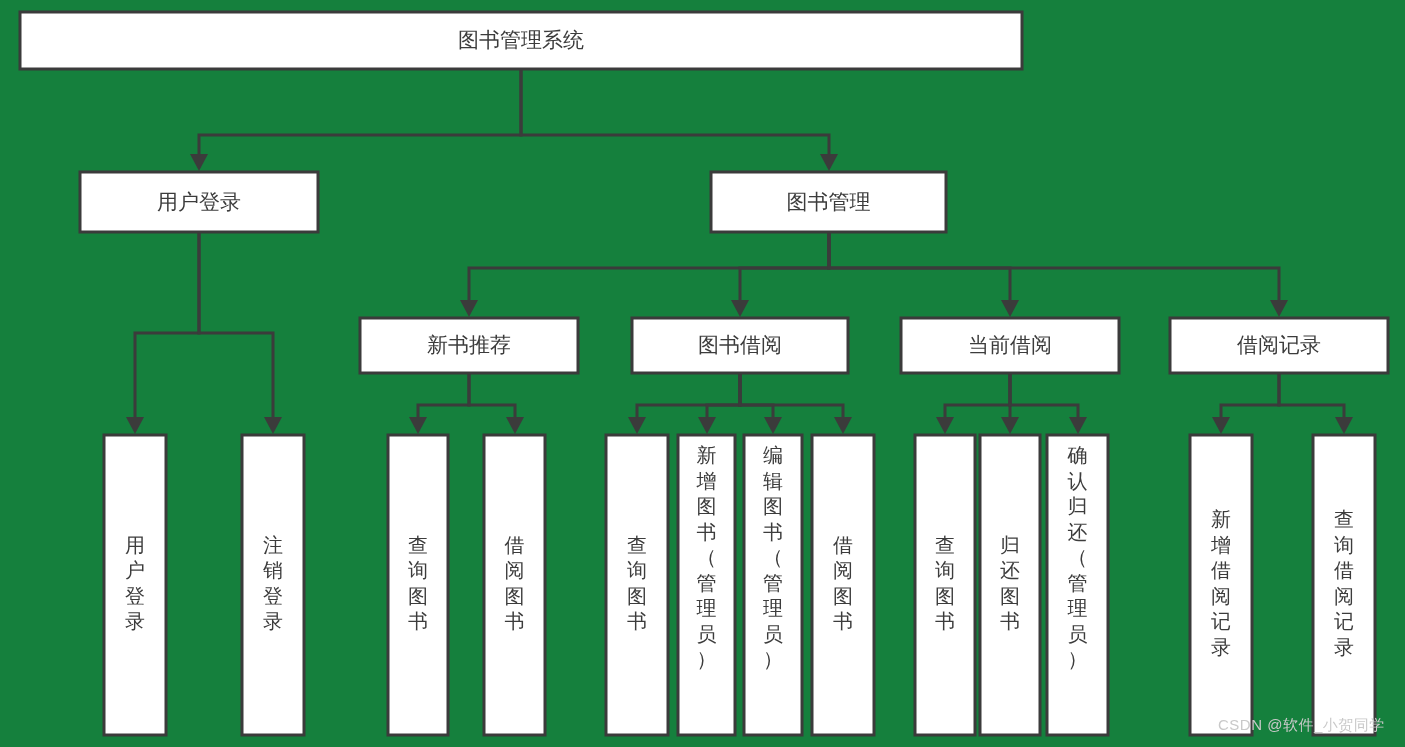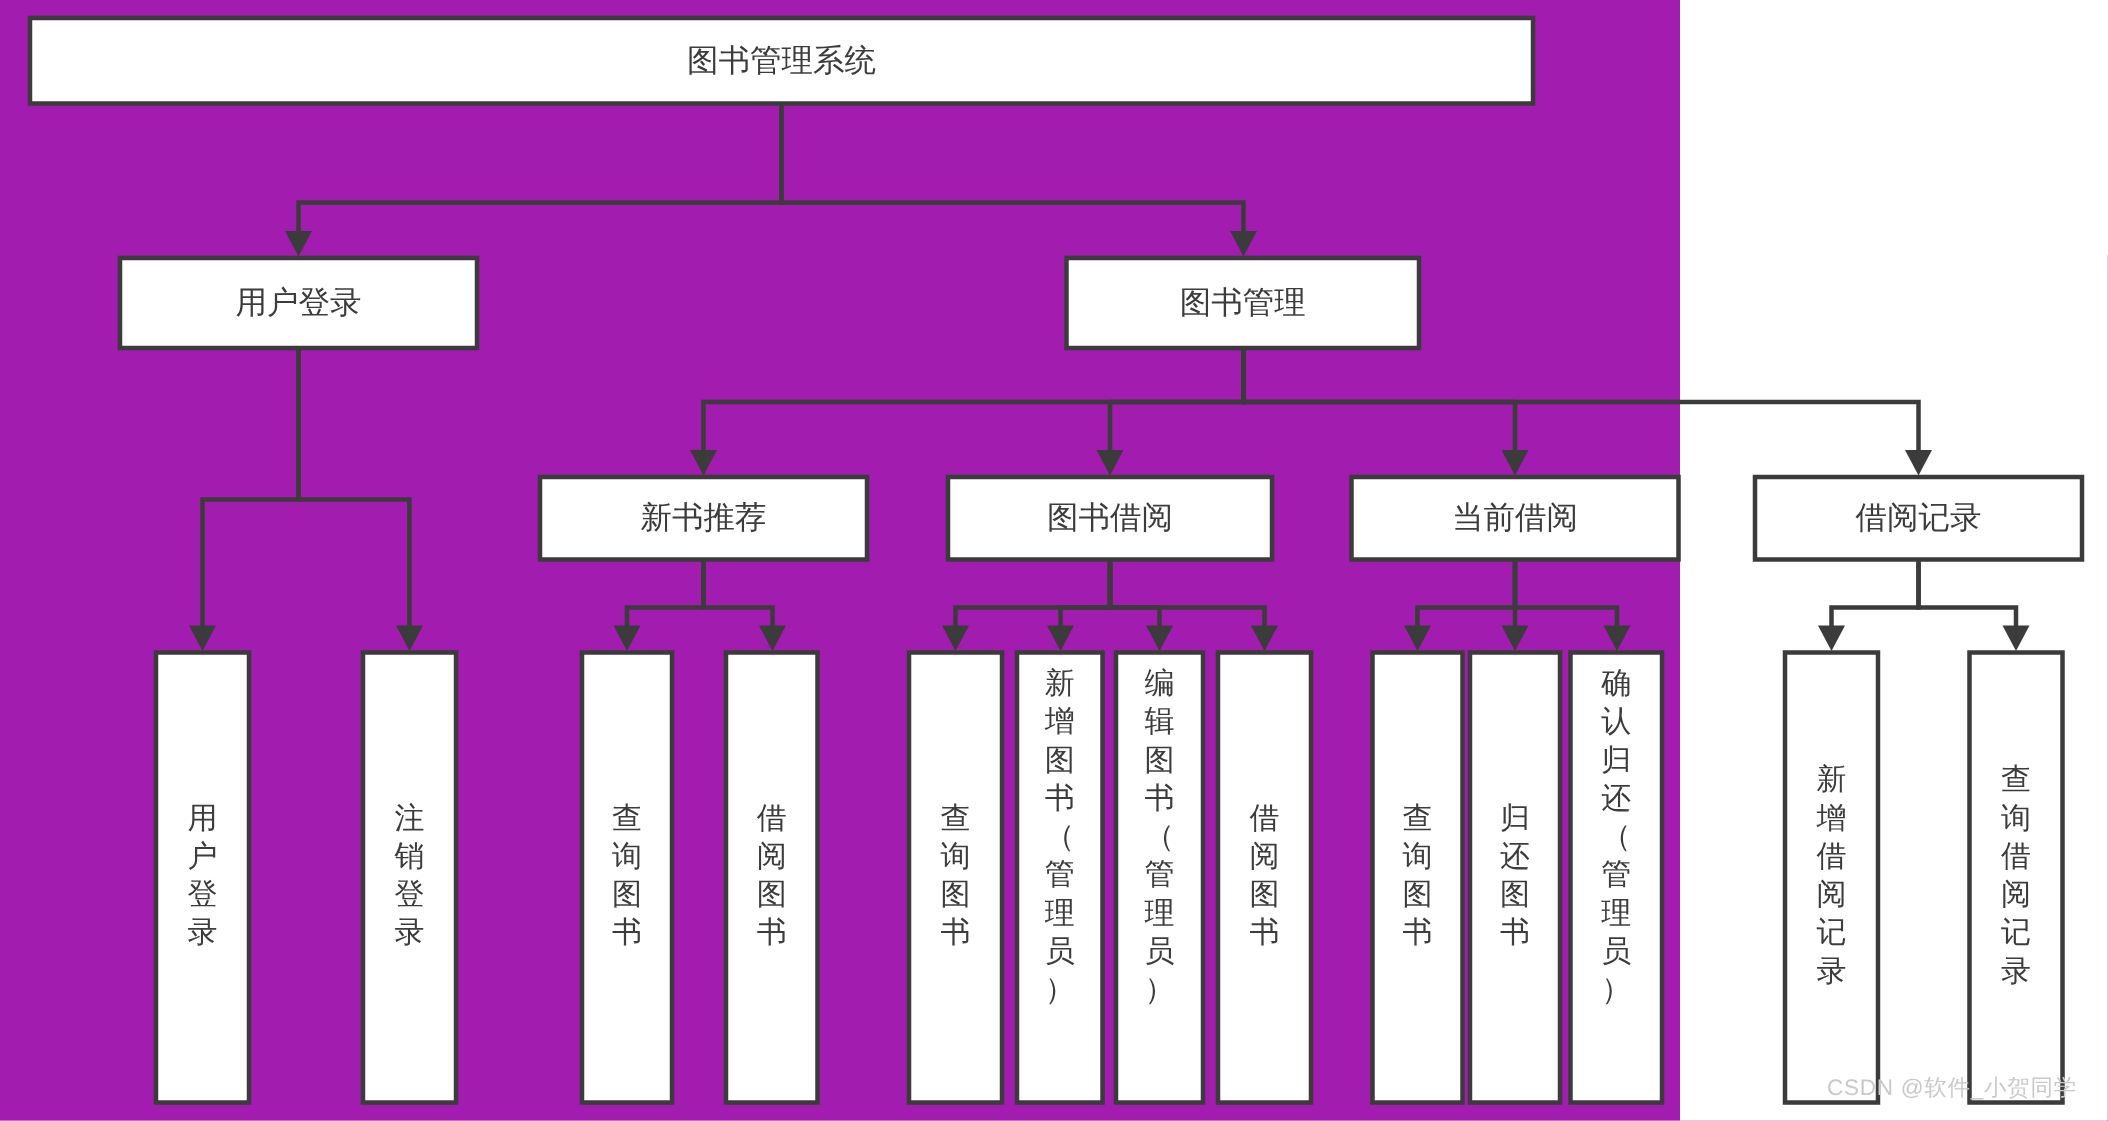--- a/index.html
+++ b/index.html
@@ -1,21 +1,21 @@
 <!DOCTYPE html>
 <html><head>
 <meta charset="utf-8">
 <style>
   html,body{margin:0;padding:0;background:#ffffff;}
   body{
     width:1405px;height:747px;
     font-family:"Liberation Sans","DejaVu Sans",sans-serif;
     overflow:hidden;
   }
-  #diagram-root{position:relative;width:1120px;height:747px;background:#a21caf;}
+  #diagram-root{position:relative;width:1405px;height:747px;background:#15803d;}
   svg#tree{position:absolute;left:0;top:0;width:1405px;height:747px;}
   .node-rect{fill:#ffffff;stroke:#3b3b3b;stroke-width:3;}
   .conn{stroke:#3b3b3b;stroke-width:3;fill:none;stroke-linecap:butt;}
   .arrow-head{fill:#3b3b3b;}
   .node-label{
     fill:#3c3c3c;
     font-family:"Liberation Sans","DejaVu Sans",sans-serif;
     text-anchor:middle;
     dominant-baseline:middle;
   }

